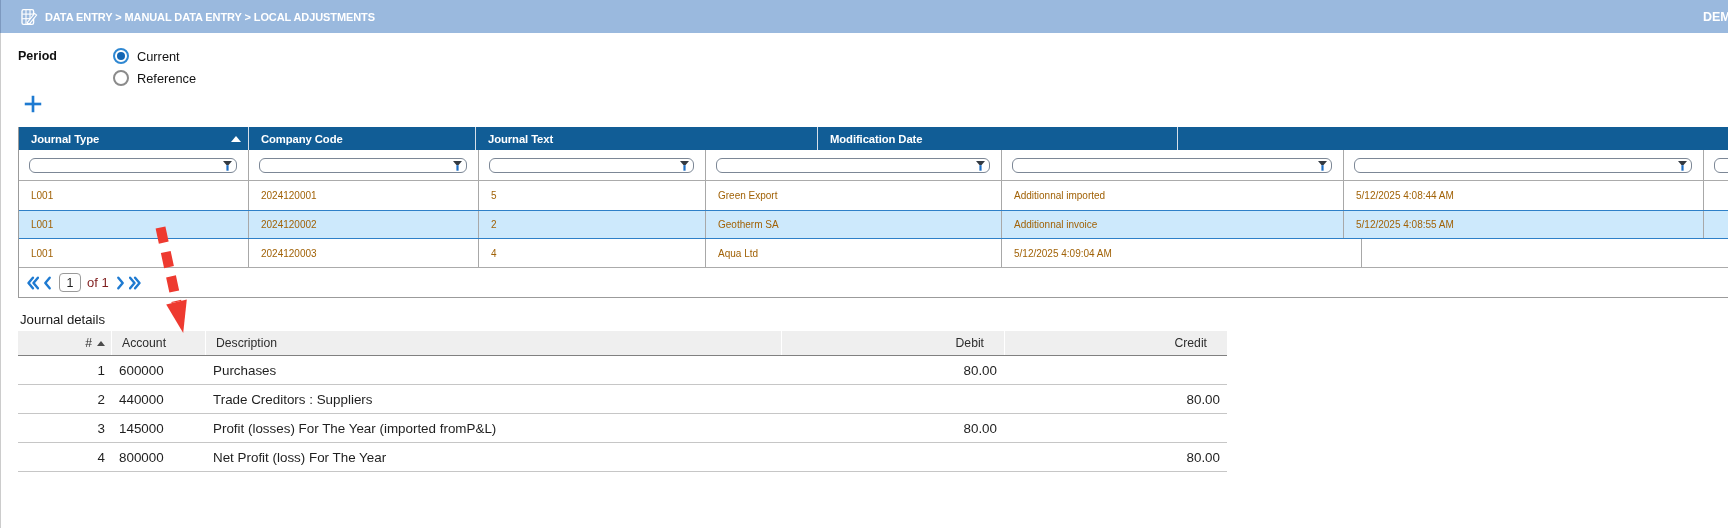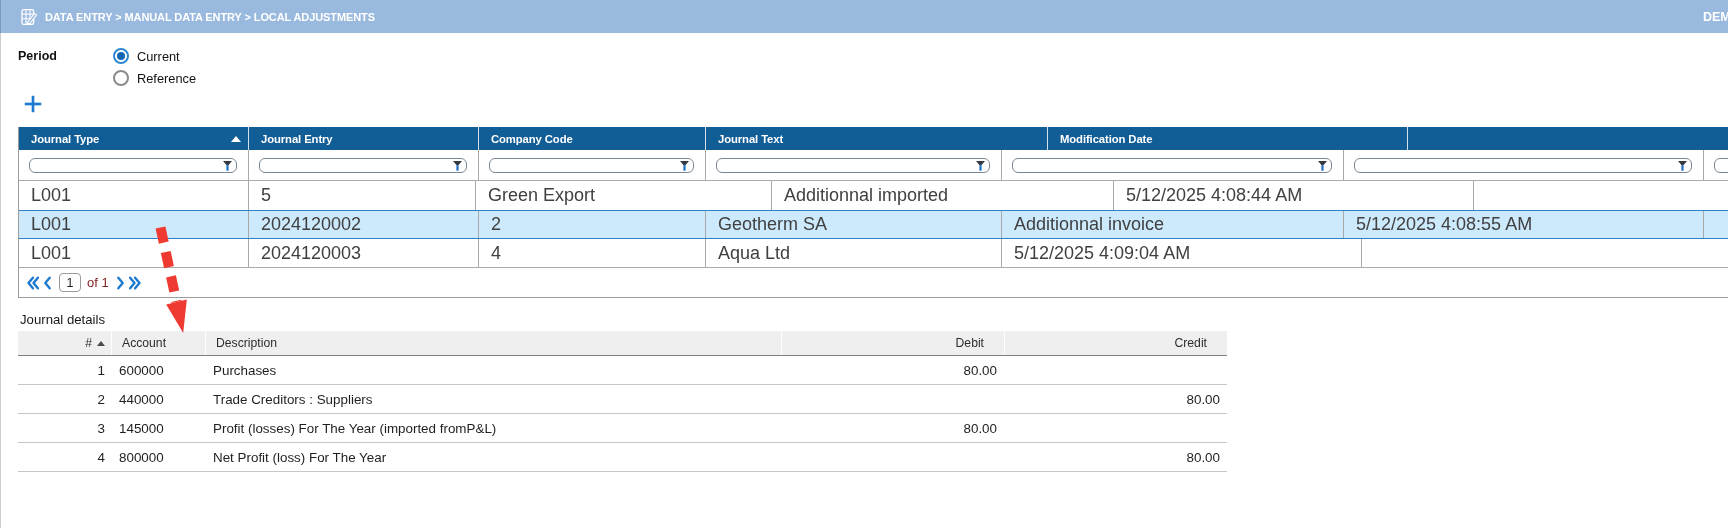--- a/index.html
+++ b/index.html
@@ -50,21 +50,21 @@
     border-left:5px solid transparent; border-right:5px solid transparent; border-bottom:6px solid #fff; }
   .grid1 .frow { height:31px; border-bottom:1px solid #ababab; }
   .grid1 .fcell { border-left:1px solid #a8a8a8; display:flex; align-items:center; }
   .grid1 .fcell:first-child { border-left:none; }
   .filter-box { position:relative; height:15px; border:1px solid #7c8796; border-radius:6px;
     background:#fff; margin:0 11px 0 10px; flex:1 1 auto; display:flex; align-items:center; }
   .filter-input { border:none; outline:none; background:transparent; width:100%; height:100%;
     font-size:11px; padding:0 16px 0 7px; }
   .funnel { position:absolute; right:4px; top:2px; width:9px; height:10px; }
   .grid1 .drow { height:29px; }
-  .grid1 .dcell { border-left:1px solid #a8a8a8; font-size:18px; color:#404040;
+  .grid1 .dcell { border-left:1px solid #a8a8a8; font-size:10px; color:#a16207;
     display:flex; align-items:center; padding-left:12px; }
   .grid1 .dcell:first-child { border-left:none; }
   .grid1 .drow.sel { background:#cde9fc; border-top:1px solid #2e80c8; border-bottom:1px solid #2e80c8; height:29px; }
   .grid1 .drow.last { border-bottom:1px solid #ababab; }
 
   .pager-row { height:30px; border-bottom:1px solid #9b9b9b; display:flex; align-items:center; padding-left:8px; }
   .pager-row > * { flex:0 0 auto; }
   .pager-btn { display:block; cursor:pointer; }
   .pb-first{margin-left:0;} .pb-prev{margin-left:4px;} .pager-input{margin-left:7px;} .pager-of{margin-left:6px;} .pb-next{margin-left:7px;} .pb-last{margin-left:4px;}
   .pager-input { width:22px; height:19px; border:1px solid #9a9a9a; border-radius:4px; text-align:center;
@@ -126,23 +126,20 @@
     <line x1="9.5" y1="0.8" x2="9.5" y2="18.2" stroke="#1E7AD1" stroke-width="2.8"></line>
     <line x1="0.8" y1="9.5" x2="18.2" y2="9.5" stroke="#1E7AD1" stroke-width="2.8"></line>
   </svg>
 
   <div class="grid grid1">
     <div class="row hrow">
       <div class="cell hcell c0">
         <span>Journal Type</span>
         <span class="sort-up-white"></span>
       </div>
-      <div class="cell hcell c1">
-          <span>Journal Entry</span>
-        </div>
       <div class="cell hcell c2">
           <span>Company Code</span>
         </div>
       <div class="cell hcell c4">
           <span>Journal Text</span>
         </div>
       <div class="cell hcell c5">
           <span>Modification Date</span>
         </div>
       <div class="cell hcell c6">
@@ -208,20 +205,21 @@
       <div class="cell fcell c6">
         <span class="filter-box">
           <input class="filter-input" value="" style="">
 
         </span>
       </div>
     </div>
 
     <div class="row drow">
       <div class="cell dcell c0">L001</div>
+      <div class="cell dcell c1">2024120001</div>
       <div class="cell dcell c2">5</div>
       <div class="cell dcell c3">Green Export</div>
       <div class="cell dcell c4">Additionnal imported</div>
       <div class="cell dcell c5">5/12/2025 4:08:44 AM</div>
       <div class="cell dcell c6"></div>
     </div>
     <div class="row drow sel">
       <div class="cell dcell c0">L001</div>
       <div class="cell dcell c1">2024120002</div>
       <div class="cell dcell c2">2</div>

